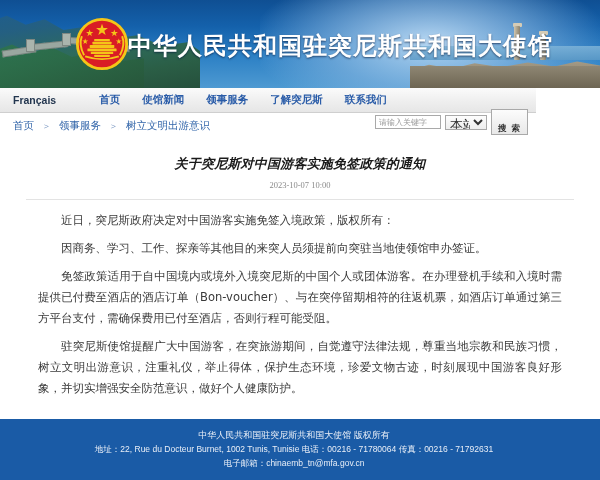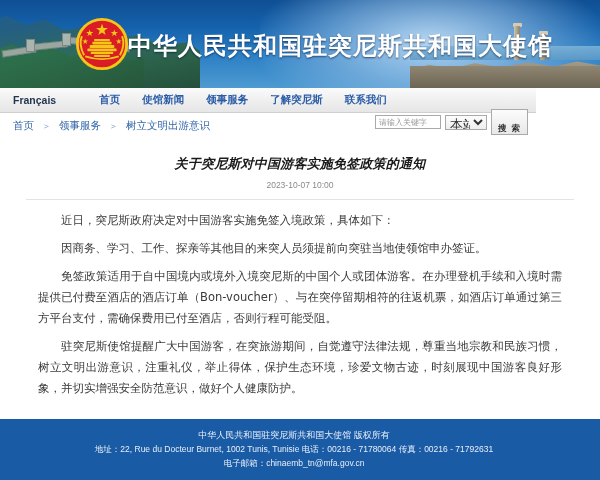--- a/index.html
+++ b/index.html
@@ -115,21 +115,21 @@
   .crumb .c-item{cursor:pointer;}
 
   
   .article{flex:1;padding:0 26px;box-sizing:border-box;}
   .art-title{
     text-align:center;font-size:13px;font-weight:bold;color:#1a1a1a;
     margin-top:16px;line-height:18px;letter-spacing:.2px;font-style:italic;
   }
   .art-date{
     text-align:center;font-size:8.5px;color:#8a8a8a;margin-top:7px;
-    font-family:Liberation Sans, sans-serif;
+    font-family:Liberation Serif, serif;
   }
   .divider{
     height:1px;background:#e3e3e3;margin:9px 0 0 0;width:100%;
   }
   .body{padding:0 12px;margin-top:10px;}
   .body p{
     margin:0 0 7px 0;font-size:11.5px;line-height:21px;color:#3a3a3a;
     text-indent:2em;text-align:justify;
     font-family:"DejaVu Sans","Liberation Sans",sans-serif;
   }
@@ -225,21 +225,21 @@
     <span class="c-item">领事服务</span>
     <span class="sep">＞</span>
     <span class="c-item">树立文明出游意识</span>
   </div>
 
   <div class="article">
     <div class="art-title">关于突尼斯对中国游客实施免签政策的通知</div>
     <div class="art-date">2023-10-07 10:00</div>
     <div class="divider"></div>
     <div class="body">
-      <p>近日，突尼斯政府决定对中国游客实施免签入境政策，具体如下：</p>
+      <p>近日，突尼斯政府决定对中国游客实施免签入境政策，版权所有：</p>
       <p>因商务、学习、工作、探亲等其他目的来突人员须提前向突驻当地使领馆申办签证。</p>
       <p>免签政策适用于自中国境内或境外入境突尼斯的中国个人或团体游客。在办理登机手续和入境时需提供已付费至酒店的酒店订单（Bon-voucher）、与在突停留期相符的往返机票，如酒店订单通过第三方平台支付，需确保费用已付至酒店，否则行程可能受阻。</p>
       <p>驻突尼斯使馆提醒广大中国游客，在突旅游期间，自觉遵守法律法规，尊重当地宗教和民族习惯，树立文明出游意识，注重礼仪，举止得体，保护生态环境，珍爱文物古迹，时刻展现中国游客良好形象，并切实增强安全防范意识，做好个人健康防护。</p>
     </div>
   </div>
 
   <div class="footer">
     <div class="f-line cn">中华人民共和国驻突尼斯共和国大使馆 版权所有</div>
     <div class="f-line">地址：22, Rue du Docteur Burnet, 1002 Tunis, Tunisie 电话：00216 - 71780064 传真：00216 - 71792631</div>
     <div class="f-mail">电子邮箱：chinaemb_tn@mfa.gov.cn</div>

